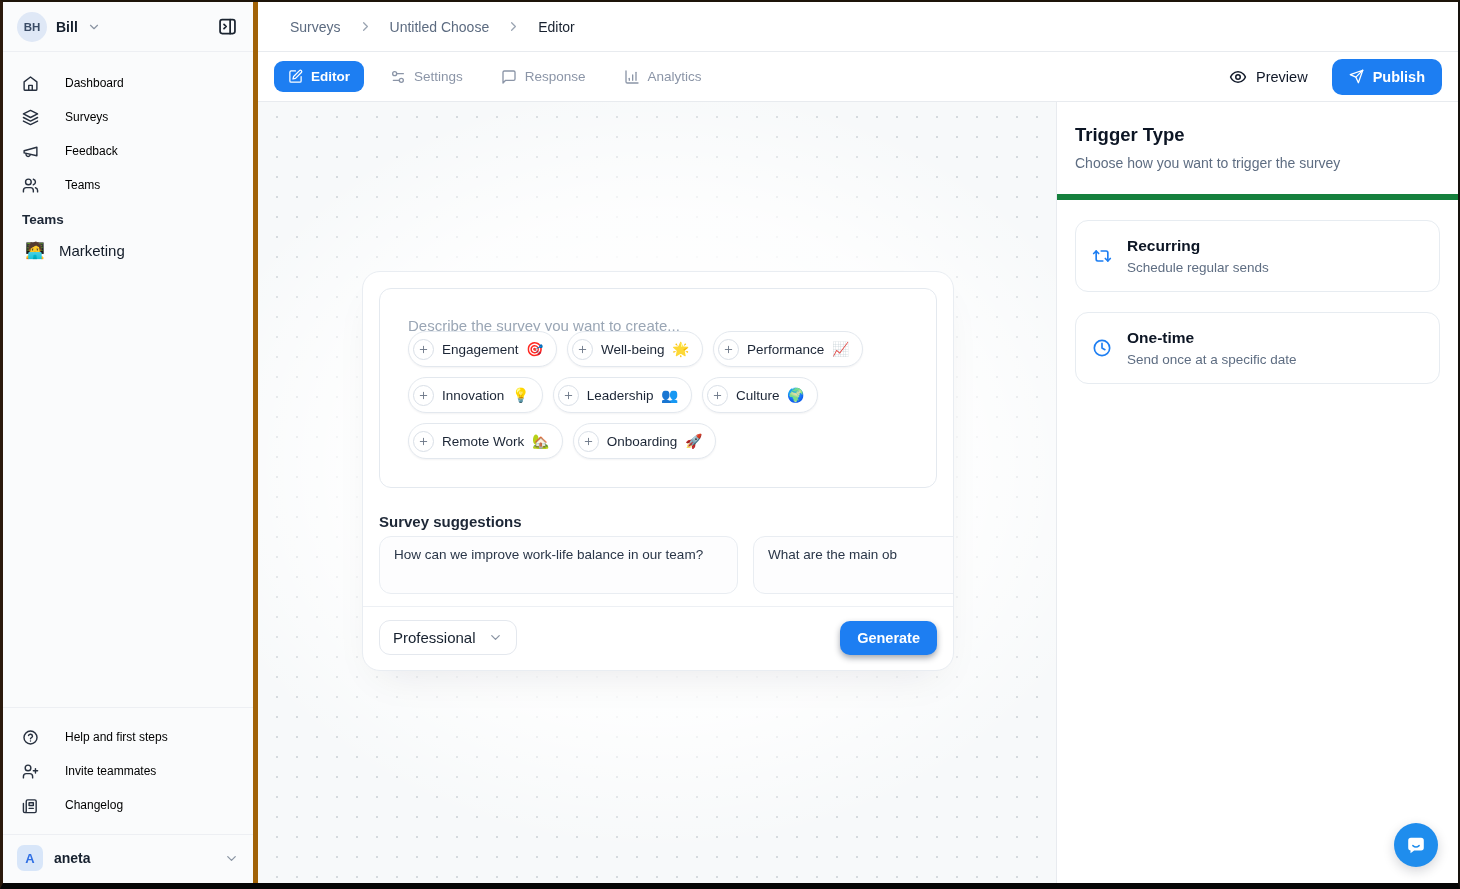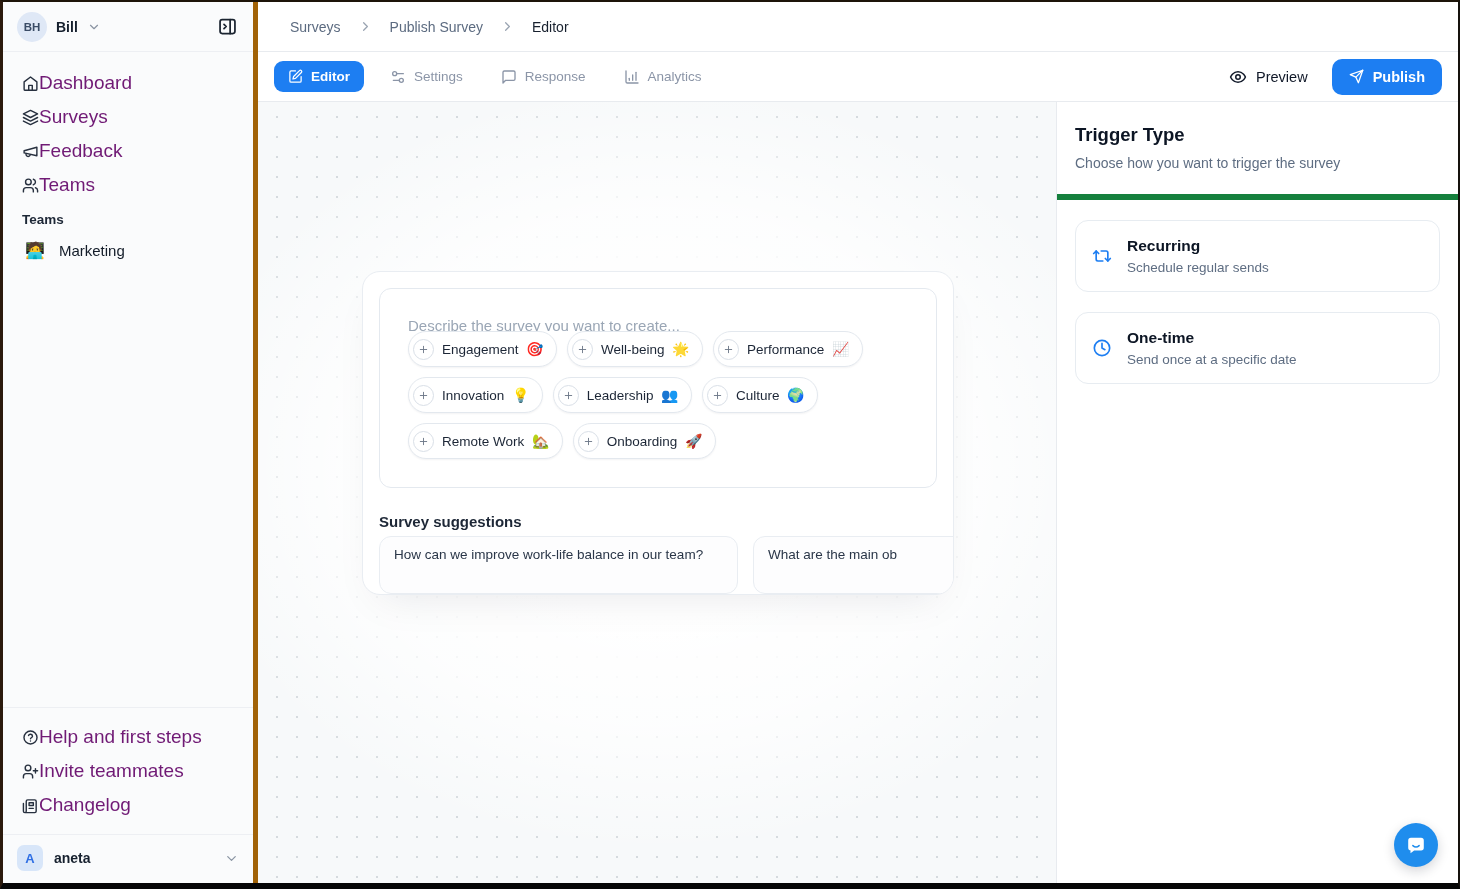--- a/index.html
+++ b/index.html
@@ -17,22 +17,22 @@
              display:flex; flex-direction:column; }
   .sb-header { height:50px; flex:0 0 50px; display:flex; align-items:center; gap:9px;
                padding:0 12px 0 14px; border-bottom:1px solid #edeff3; }
   .ws-avatar { width:30px; height:30px; border-radius:50%; background:#dfe8f6; color:#3a4c66;
                font-size:11.5px; font-weight:700; display:flex; align-items:center; justify-content:center; }
   .ws-name { font-size:14px; font-weight:700; color:#16202e; }
   .sb-chevron { color:#8a94a3; }
   .sb-toggle { margin-left:auto; background:none; border:none; color:#1b2430; cursor:pointer;
                width:28px; height:28px; display:flex; align-items:center; justify-content:center; }
   .sb-nav { padding:14px 10px 0; }
-  .sb-item { height:34px; display:flex; align-items:center; gap:0; padding:0 9px;
-             border-radius:8px; color:#701a75; font-size:19px; cursor:pointer; }
+  .sb-item { height:34px; display:flex; align-items:center; gap:26px; padding:0 9px;
+             border-radius:8px; color:#000000; font-size:12px; cursor:pointer; }
   .sb-item .nav-ic { color:#27303f; }
   .sb-section { margin:10px 0 4px; padding:0 9px; font-size:13.5px; font-weight:700; color:#1d2736; }
   .sb-team { height:38px; display:flex; align-items:center; gap:14px; padding:0 9px 0 12px;
              border-radius:8px; cursor:pointer; }
   .sb-team .team-emoji { font-size:16px; }
   .sb-team .team-label { font-size:15px; color:#131c29; }
   .sb-spacer { flex:1; }
   .sb-footer { border-top:1px solid #edeff3; padding:12px 10px; }
   .sb-account { border-top:1px solid #edeff3; padding:10px 14px 12px; display:flex; align-items:center; gap:11px; cursor:pointer; }
   .acct-avatar { width:26px; height:26px; border-radius:7px; background:#d8e6f9; color:#2f6fe4;
@@ -240,21 +240,21 @@
 
   <div class="main">
 
     <header class="topbar">
       <span class="crumb">Surveys</span>
       <span class="crumb-sep">
         <svg class="ic" width="15" height="15" viewBox="0 0 24 24">
             <path d="m9 6 6 6-6 6"></path>
           </svg>
       </span>
-      <span class="crumb">Publish Survey</span>
+      <span class="crumb">Untitled Choose</span>
       <span class="crumb-sep">
         <svg class="ic" width="15" height="15" viewBox="0 0 24 24">
             <path d="m9 6 6 6-6 6"></path>
           </svg>
       </span>
       <span class="crumb current">Editor</span>
     </header>
 
     <div class="toolbar">
       <button class="tab active">
@@ -402,20 +402,31 @@
               </div>
             </div>
 
             <div class="sugg-label">Survey suggestions</div>
             <div class="sugg-row">
               <div class="sugg-card">How can we improve work-life balance in our team?</div>
               <div class="sugg-card">What are the main ob</div>
             </div>
           </div>
 
+          <div class="gen-footer">
+            <button class="tone-select">
+              <span>Professional</span>
+              <span class="sb-chevron">
+                <svg class="ic" width="15" height="15" viewBox="0 0 24 24">
+                    <path d="m6 9 6 6 6-6"></path>
+                  </svg>
+              </span>
+            </button>
+            <button class="generate-btn">Generate</button>
+          </div>
         </div>
       </div>
 
       <aside class="panel">
         <div class="panel-header">
           <div class="panel-title">Trigger Type</div>
           <div class="panel-sub">Choose how you want to trigger the survey</div>
         </div>
         <div class="panel-options">
           <div class="opt-card">

